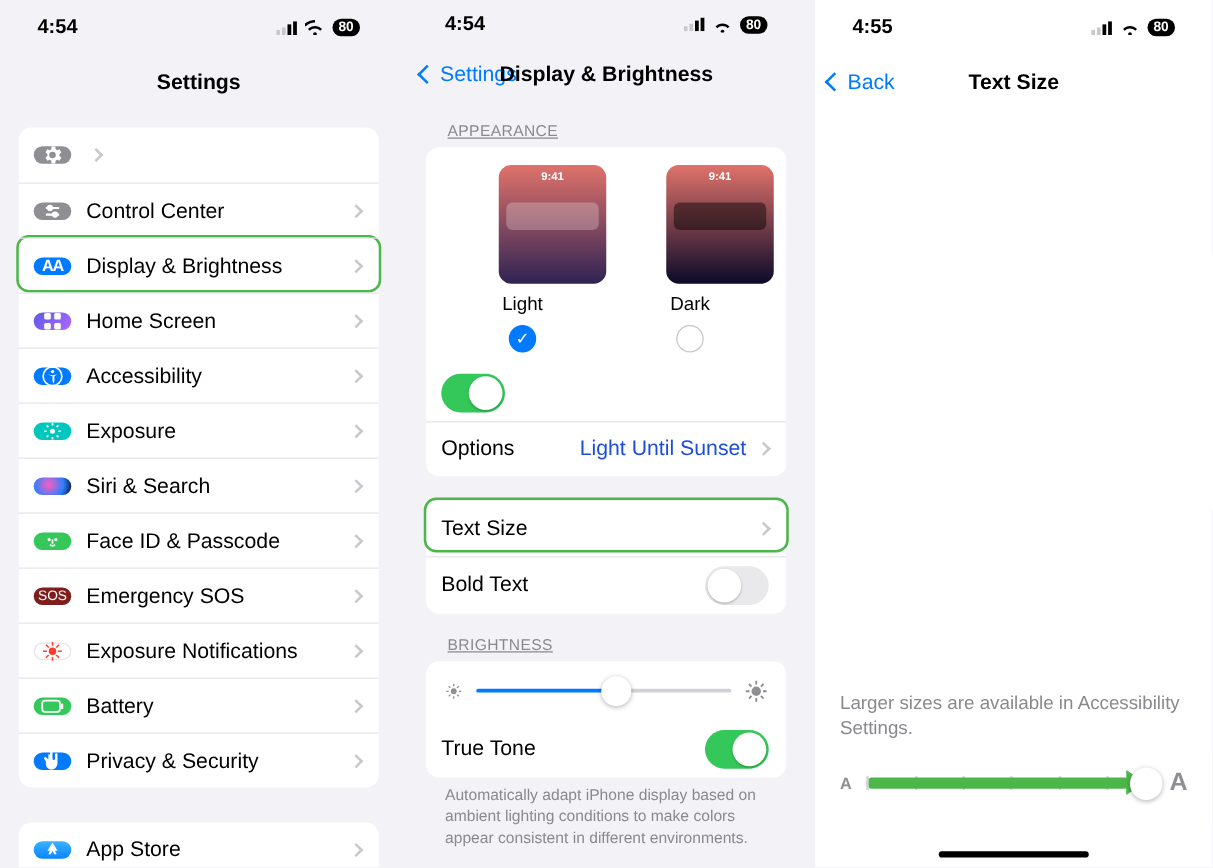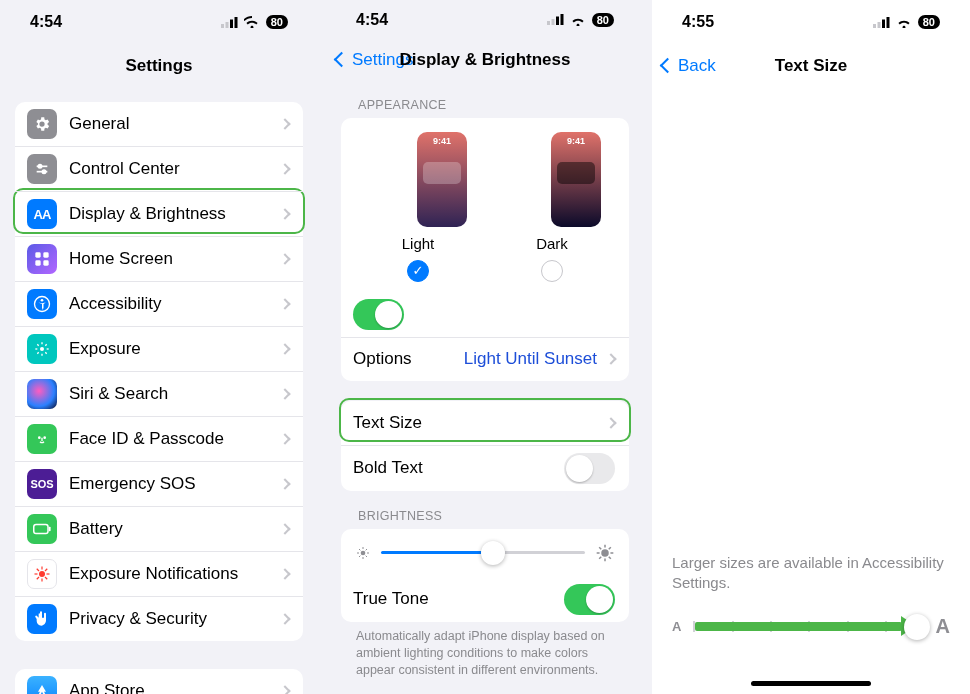--- a/index.html
+++ b/index.html
@@ -48,47 +48,47 @@
   .nav-back {
     color:#007aff; display:flex; align-items:center; gap:3px; padding-left:10px; font-size:17px;
   }
   .chevron-left::before {
     content:''; display:inline-block; width:9px; height:9px;
     border-left:2.2px solid currentColor; border-bottom:2.2px solid currentColor;
     transform: rotate(45deg); margin-right:2px;
   }
   .section-header {
     font-size:12.5px; color:#8a8a8e; letter-spacing:0.3px;
-    padding: 18px 16px 6px 32px; text-transform: uppercase;
+    padding: 18px 16px 6px 32px; text-transform: uppercase; text-decoration: underline;
   }
   .group {
     background:#fff; margin:0 15px; border-radius:10px;
   }
   .row {
     display:flex; align-items:center; min-height:44px;
     padding: 7px 14px 7px 12px; position:relative; font-size:17px; color:#000;
   }
   .row + .row { border-top:0.5px solid #e5e5ea; }
   .row .label { flex:1; }
   .row .value { color:#1d4ed8; font-size:17px; margin-right:6px; }
   .chevron {
     width:8px; height:8px; border-right:2px solid #c7c7cc; border-top:2px solid #c7c7cc;
     transform: rotate(45deg); margin-left:4px;
   }
   .icon-sq {
-    width:30px; height:30px; border-radius:7px; margin-right:12px;
+    width:30px; height:14px; border-radius:7px; margin-right:12px;
     display:flex; align-items:center; justify-content:center; color:#fff;
     font-size:16px; font-weight:600; flex-shrink:0;
   }
   .highlight-box {
     position:absolute; border:2.5px solid #4cb648; border-radius:10px; pointer-events:none;
   }
   
   .appearance-row { display:flex; justify-content:space-around; padding:14px 10px 10px; }
-  .preview { width:50px; height:95px; border-radius:10px; overflow:hidden; position:relative;margin-left:48px; }
+  .preview { width:86px; height:95px; border-radius:10px; overflow:hidden; position:relative;margin-left:48px; }
   .preview .hdr { position:absolute; top:4px; left:0; right:0; text-align:center; font-size:9px; font-weight:600; }
   .preview-light { background: linear-gradient(180deg,#e0726a 0%, #2f2354 100%); }
   .preview-light .hdr{ color:#fff; }
   .preview-dark { background: linear-gradient(180deg,#e0726a 0%, #0b0a2a 100%); }
   .preview-dark .hdr{ color:#fff; }
   .preview .widget { position:absolute; left:6px; right:6px; top:30px; height:22px; background:rgba(255,255,255,0.25); border-radius:5px; }
   .preview-dark .widget { background:rgba(0,0,0,0.45); }
   .app-col { display:flex; flex-direction:column; align-items:center; gap:8px; }
   .app-label { font-size:15px; }
   .radio-btn {
@@ -184,21 +184,20 @@
 
     <div class="group" style="position:relative;">
       <div class="highlight-box" style="left:-2px; right:-2px; top:86px; height:46px;"></div>
 
       <div class="row">
         <span class="icon-sq" style="background:#8e8e93">
           <svg width="18" height="18" viewBox="0 0 24 24" fill="#fff">
               <path d="M19.4 13a7.5 7.5 0 000-2l2.1-1.6-2-3.5-2.5 1a7.4 7.4 0 00-1.7-1L15 3h-4l-.3 2.9a7.4 7.4 0 00-1.7 1l-2.5-1-2 3.5L6.6 11a7.5 7.5 0 000 2l-2.1 1.6 2 3.5 2.5-1c.5.4 1.1.7 1.7 1L11 21h4l.3-2.9c.6-.3 1.2-.6 1.7-1l2.5 1 2-3.5L19.4 13zM12 15.5A3.5 3.5 0 1115.5 12 3.5 3.5 0 0112 15.5z"></path>
             </svg>
         </span>
-        <span class="label">General</span>
         <span class="chevron"></span>
       </div>
       <div class="row">
         <span class="icon-sq" style="background:#8e8e93">
           <svg width="16" height="16" viewBox="0 0 24 24" fill="none" stroke="#fff" stroke-width="2.5">
               <line x1="4" y1="8" x2="20" y2="8"></line>
               <circle cx="9" cy="8" r="2.5" fill="#fff"></circle>
               <line x1="4" y1="16" x2="20" y2="16"></line>
               <circle cx="15" cy="16" r="2.5" fill="#fff"></circle>
             </svg>
@@ -264,51 +263,51 @@
               <circle cx="8" cy="10" r="1" fill="#fff"></circle>
               <circle cx="16" cy="10" r="1" fill="#fff"></circle>
               <path d="M9 16c1 1 2 1.5 3 1.5s2-.5 3-1.5"></path>
               <path d="M12 10v4h-1"></path>
             </svg>
         </span>
         <span class="label">Face ID &amp; Passcode</span>
         <span class="chevron"></span>
       </div>
       <div class="row">
-        <span class="icon-sq" style="background:#4c1d95;font-size:11px;font-weight:700">SOS</span>
+        <span class="icon-sq" style="background:#7f1d1d;font-size:11px;font-weight:400">SOS</span>
         <span class="label">Emergency SOS</span>
-        <span class="chevron"></span>
-      </div>
-      <div class="row">
-        <span class="icon-sq" style="background:#34c759">
-          <svg width="18" height="12" viewBox="0 0 24 14">
-              <rect x="1" y="1" width="19" height="12" rx="3" fill="none" stroke="#fff" stroke-width="2"></rect>
-              <rect x="21" y="4" width="2.5" height="6" rx="1" fill="#fff"></rect>
-            </svg>
-        </span>
-        <span class="label">Battery</span>
         <span class="chevron"></span>
       </div>
       <div class="row">
         <span class="icon-sq" style="background:#fff;border:0.5px solid #e5e5ea">
           <svg width="18" height="18" viewBox="0 0 24 24">
               <circle cx="12" cy="12" r="4" fill="#ff3b30"></circle>
               <g stroke="#ff3b30" stroke-width="1.6">
                 <line x1="12" y1="2" x2="12" y2="6"></line>
                 <line x1="12" y1="18" x2="12" y2="22"></line>
                 <line x1="2" y1="12" x2="6" y2="12"></line>
                 <line x1="18" y1="12" x2="22" y2="12"></line>
                 <line x1="5" y1="5" x2="8" y2="8"></line>
                 <line x1="16" y1="16" x2="19" y2="19"></line>
                 <line x1="5" y1="19" x2="8" y2="16"></line>
                 <line x1="16" y1="8" x2="19" y2="5"></line>
               </g>
             </svg>
         </span>
         <span class="label">Exposure Notifications</span>
+        <span class="chevron"></span>
+      </div>
+      <div class="row">
+        <span class="icon-sq" style="background:#34c759">
+          <svg width="18" height="12" viewBox="0 0 24 14">
+              <rect x="1" y="1" width="19" height="12" rx="3" fill="none" stroke="#fff" stroke-width="2"></rect>
+              <rect x="21" y="4" width="2.5" height="6" rx="1" fill="#fff"></rect>
+            </svg>
+        </span>
+        <span class="label">Battery</span>
         <span class="chevron"></span>
       </div>
       <div class="row">
         <span class="icon-sq" style="background:#007aff">
           <svg width="16" height="16" viewBox="0 0 24 24" fill="#fff">
               <path d="M9 2a1.5 1.5 0 013 0v7a1.5 1.5 0 003 0V4a1.5 1.5 0 013 0v10c0 4-3 8-7 8s-7-3-7-7v-3l-2-3a1.5 1.5 0 012.5-1.6L7 10V4a1.5 1.5 0 012 0z"></path>
             </svg>
         </span>
         <span class="label">Privacy &amp; Security</span>
         <span class="chevron"></span>

